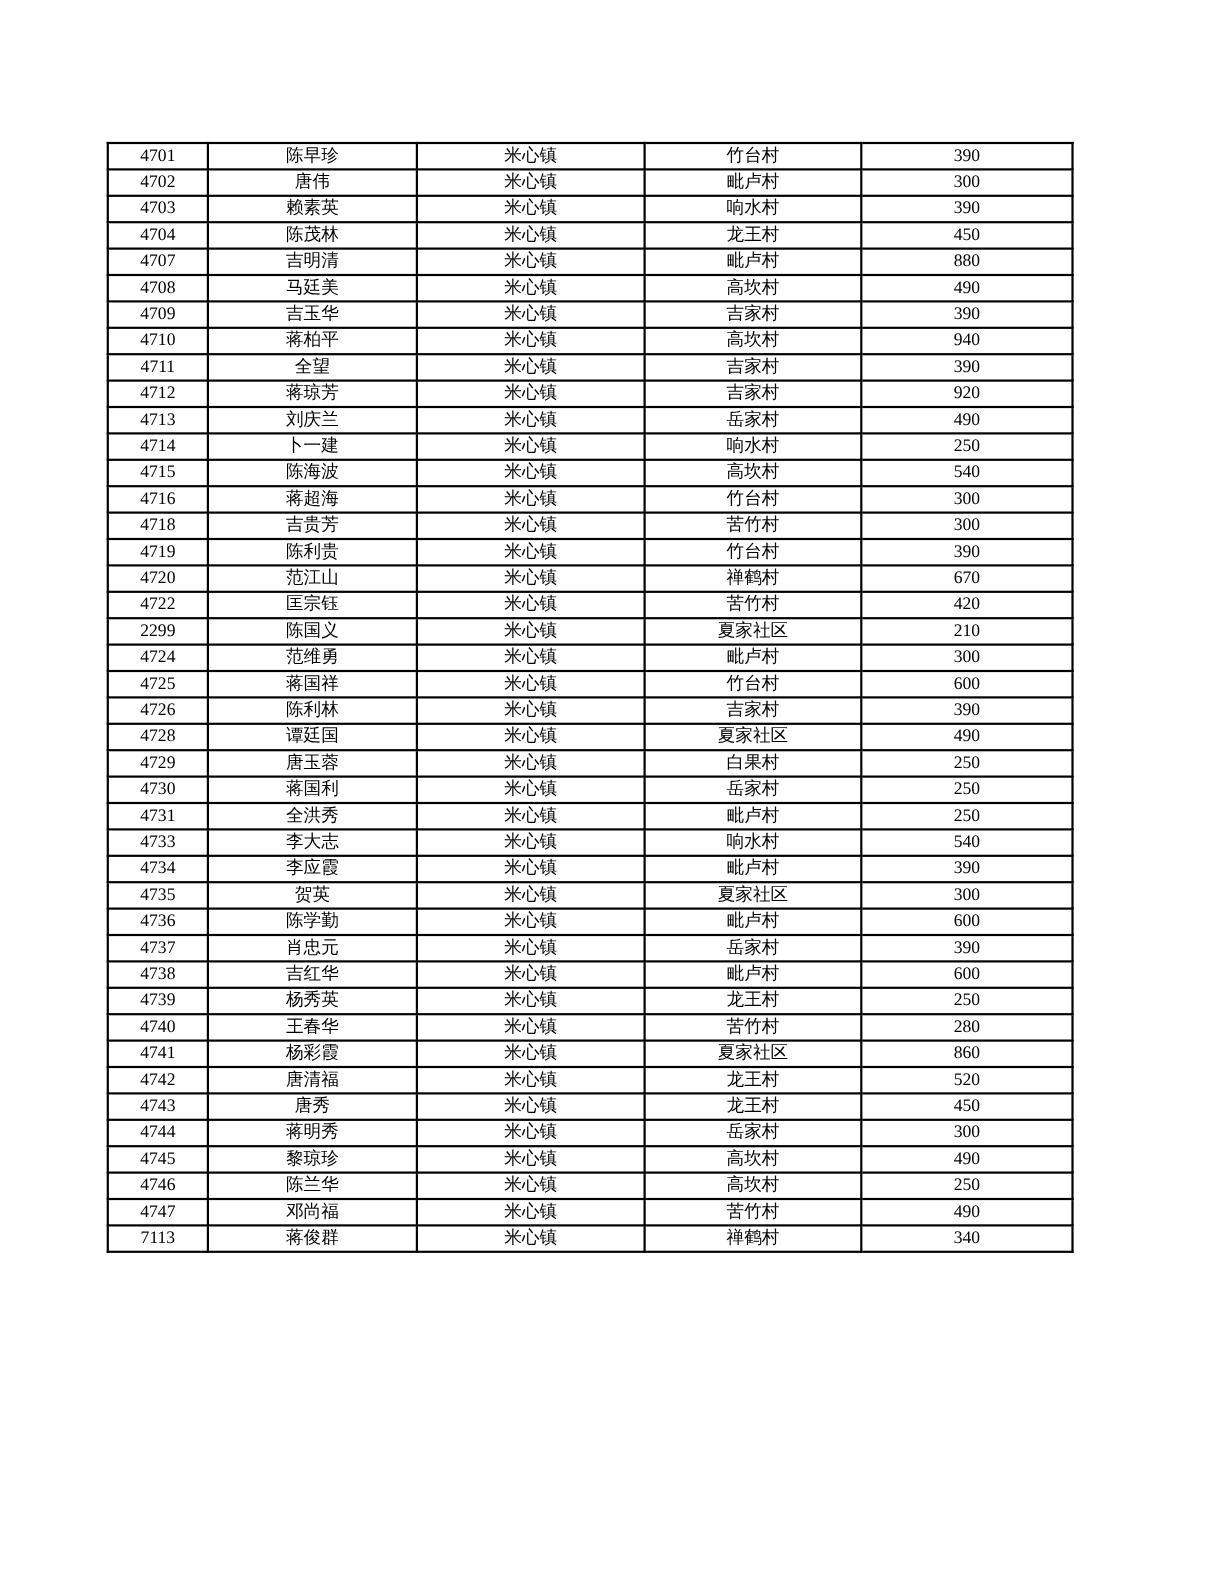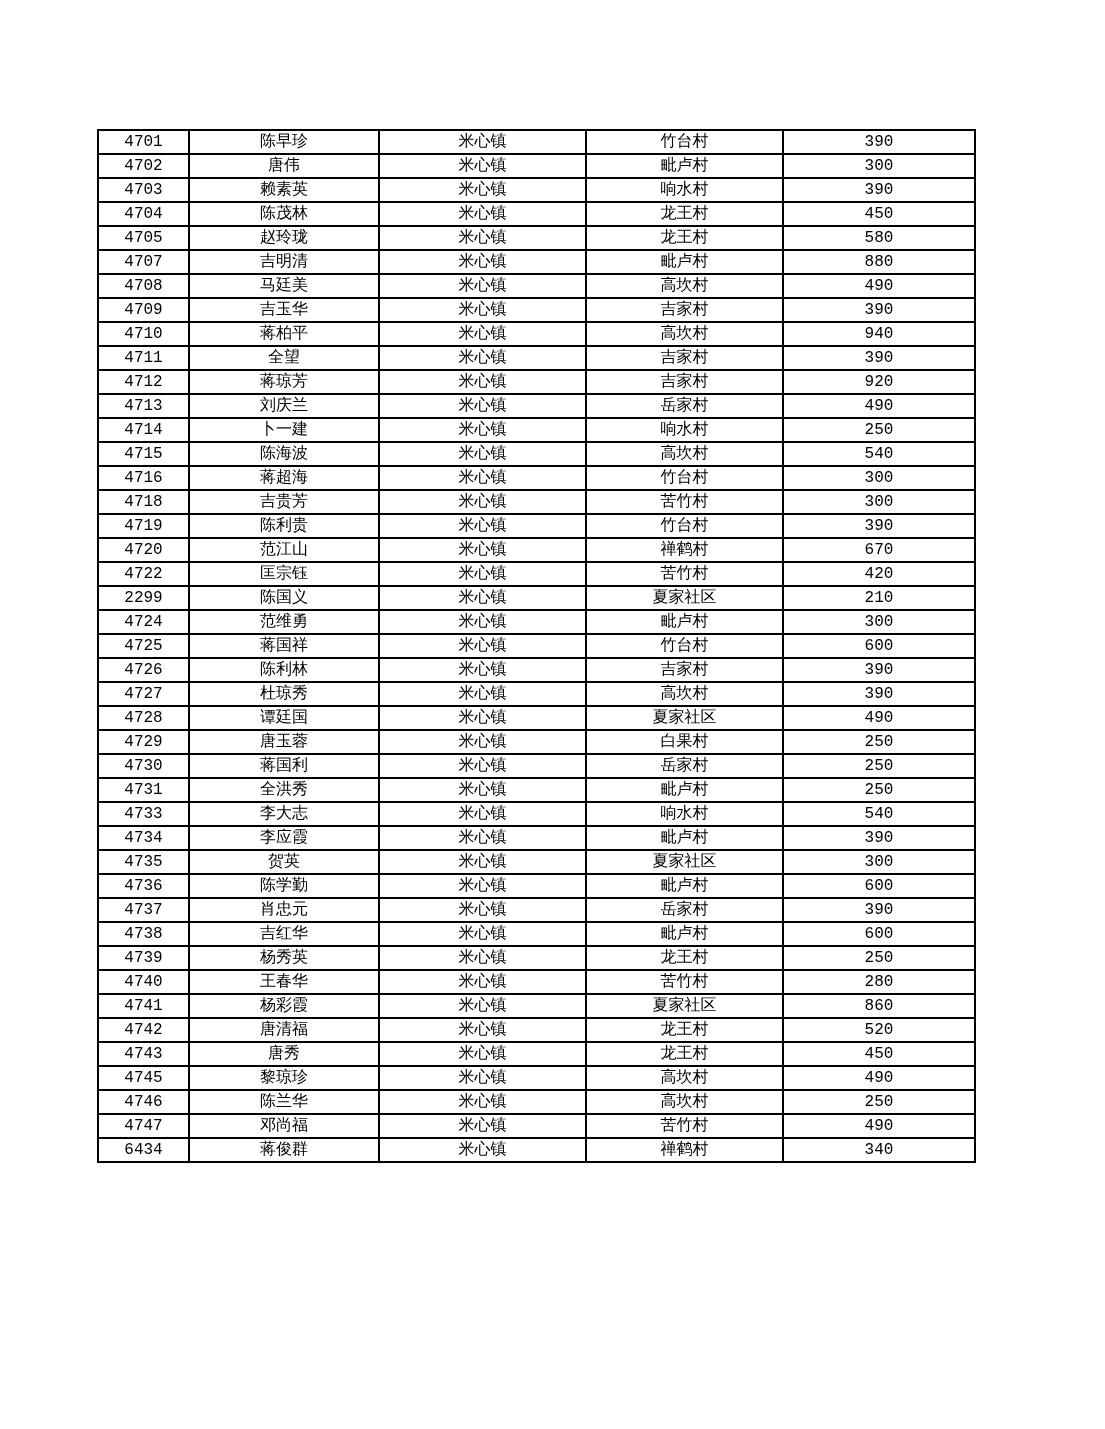--- a/index.html
+++ b/index.html
@@ -5,21 +5,21 @@
   html, body {
     margin: 0;
     padding: 0;
     background: #ffffff;
   }
   .page {
     position: relative;
     width: 1105px;
     height: 1429px;
     background: #ffffff;
-    font-family: Liberation Mono, monospace;
+    font-family: Liberation Serif, serif;
     color: #000000;
     overflow: hidden;
   }
   table.roster {
     position: absolute;
     left: 97px;
     top: 129px;
     width: 877px;
     border-collapse: collapse;
     table-layout: fixed;
@@ -76,27 +76,20 @@
           <td>390</td>
         </tr>
         <tr>
           <td>4704</td>
           <td>陈茂林</td>
           <td>米心镇</td>
           <td>龙王村</td>
           <td>450</td>
         </tr>
         <tr>
-          <td>4705</td>
-          <td>赵玲珑</td>
-          <td>米心镇</td>
-          <td>龙王村</td>
-          <td>580</td>
-        </tr>
-        <tr>
           <td>4707</td>
           <td>吉明清</td>
           <td>米心镇</td>
           <td>毗卢村</td>
           <td>880</td>
         </tr>
         <tr>
           <td>4708</td>
           <td>马廷美</td>
           <td>米心镇</td>
@@ -209,27 +202,20 @@
           <td>600</td>
         </tr>
         <tr>
           <td>4726</td>
           <td>陈利林</td>
           <td>米心镇</td>
           <td>吉家村</td>
           <td>390</td>
         </tr>
         <tr>
-          <td>4727</td>
-          <td>杜琼秀</td>
-          <td>米心镇</td>
-          <td>高坎村</td>
-          <td>390</td>
-        </tr>
-        <tr>
           <td>4728</td>
           <td>谭廷国</td>
           <td>米心镇</td>
           <td>夏家社区</td>
           <td>490</td>
         </tr>
         <tr>
           <td>4729</td>
           <td>唐玉蓉</td>
           <td>米心镇</td>
@@ -321,20 +307,27 @@
           <td>520</td>
         </tr>
         <tr>
           <td>4743</td>
           <td>唐秀</td>
           <td>米心镇</td>
           <td>龙王村</td>
           <td>450</td>
         </tr>
         <tr>
+          <td>4744</td>
+          <td>蒋明秀</td>
+          <td>米心镇</td>
+          <td>岳家村</td>
+          <td>300</td>
+        </tr>
+        <tr>
           <td>4745</td>
           <td>黎琼珍</td>
           <td>米心镇</td>
           <td>高坎村</td>
           <td>490</td>
         </tr>
         <tr>
           <td>4746</td>
           <td>陈兰华</td>
           <td>米心镇</td>
@@ -342,21 +335,21 @@
           <td>250</td>
         </tr>
         <tr>
           <td>4747</td>
           <td>邓尚福</td>
           <td>米心镇</td>
           <td>苦竹村</td>
           <td>490</td>
         </tr>
         <tr>
-          <td>6434</td>
+          <td>7113</td>
           <td>蒋俊群</td>
           <td>米心镇</td>
           <td>禅鹤村</td>
           <td>340</td>
         </tr>
       </tbody>
   </table>
 </div>
 
 </body></html>

